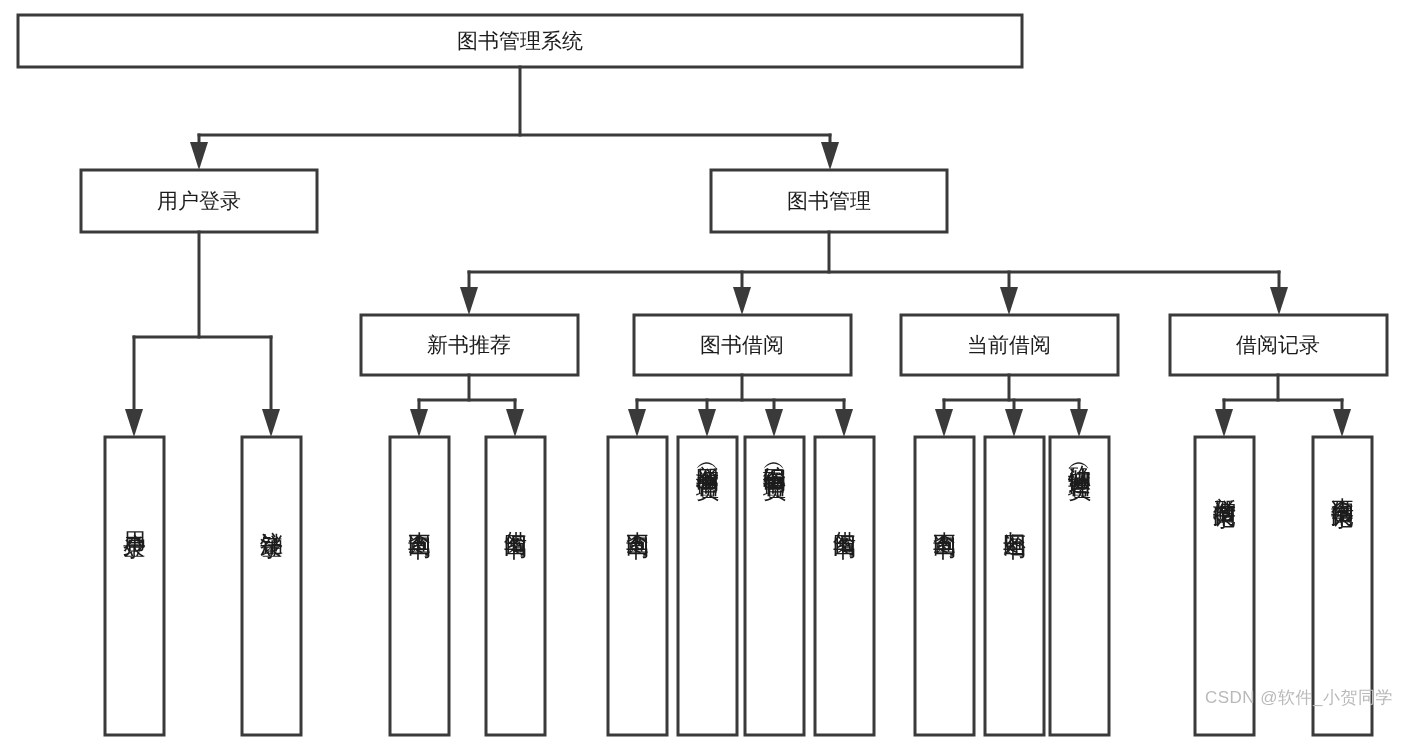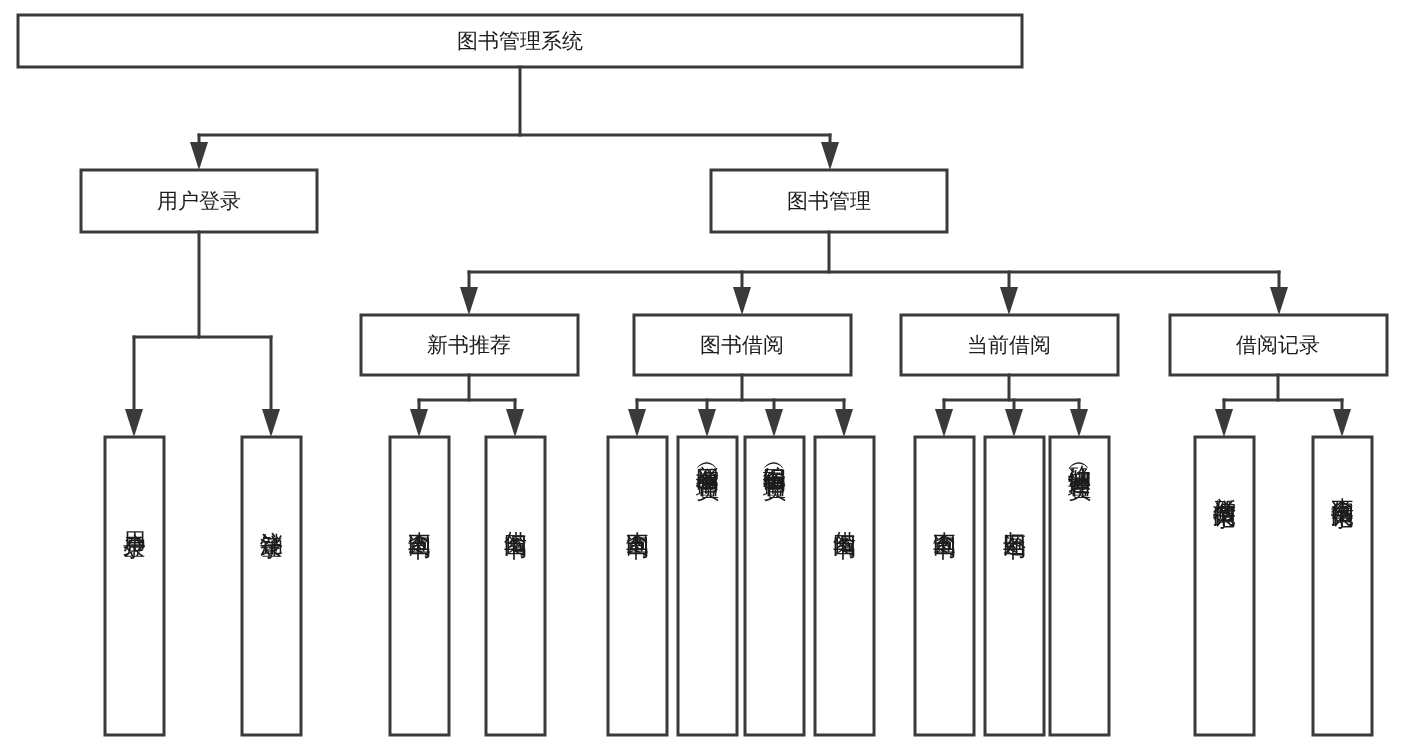--- a/index.html
+++ b/index.html
@@ -245,14 +245,15 @@
     <span class="leaf-label" style="margin-top:10px;">确认归还（管理员）</span>
   </div>
 
   <div class="leaf-label-wrap" style="left:1195px; top:437px; width:59px; height:298px;">
     <span class="leaf-label" style="margin-top:42px;">新增借阅记录</span>
   </div>
   <div class="leaf-label-wrap" style="left:1313px; top:437px; width:59px; height:298px;">
     <span class="leaf-label" style="margin-top:42px;">查询借阅记录</span>
   </div>
 
+  <div class="watermark">CSDN @软件_小贺同学</div>
 
 </div>
 
 </body></html>

